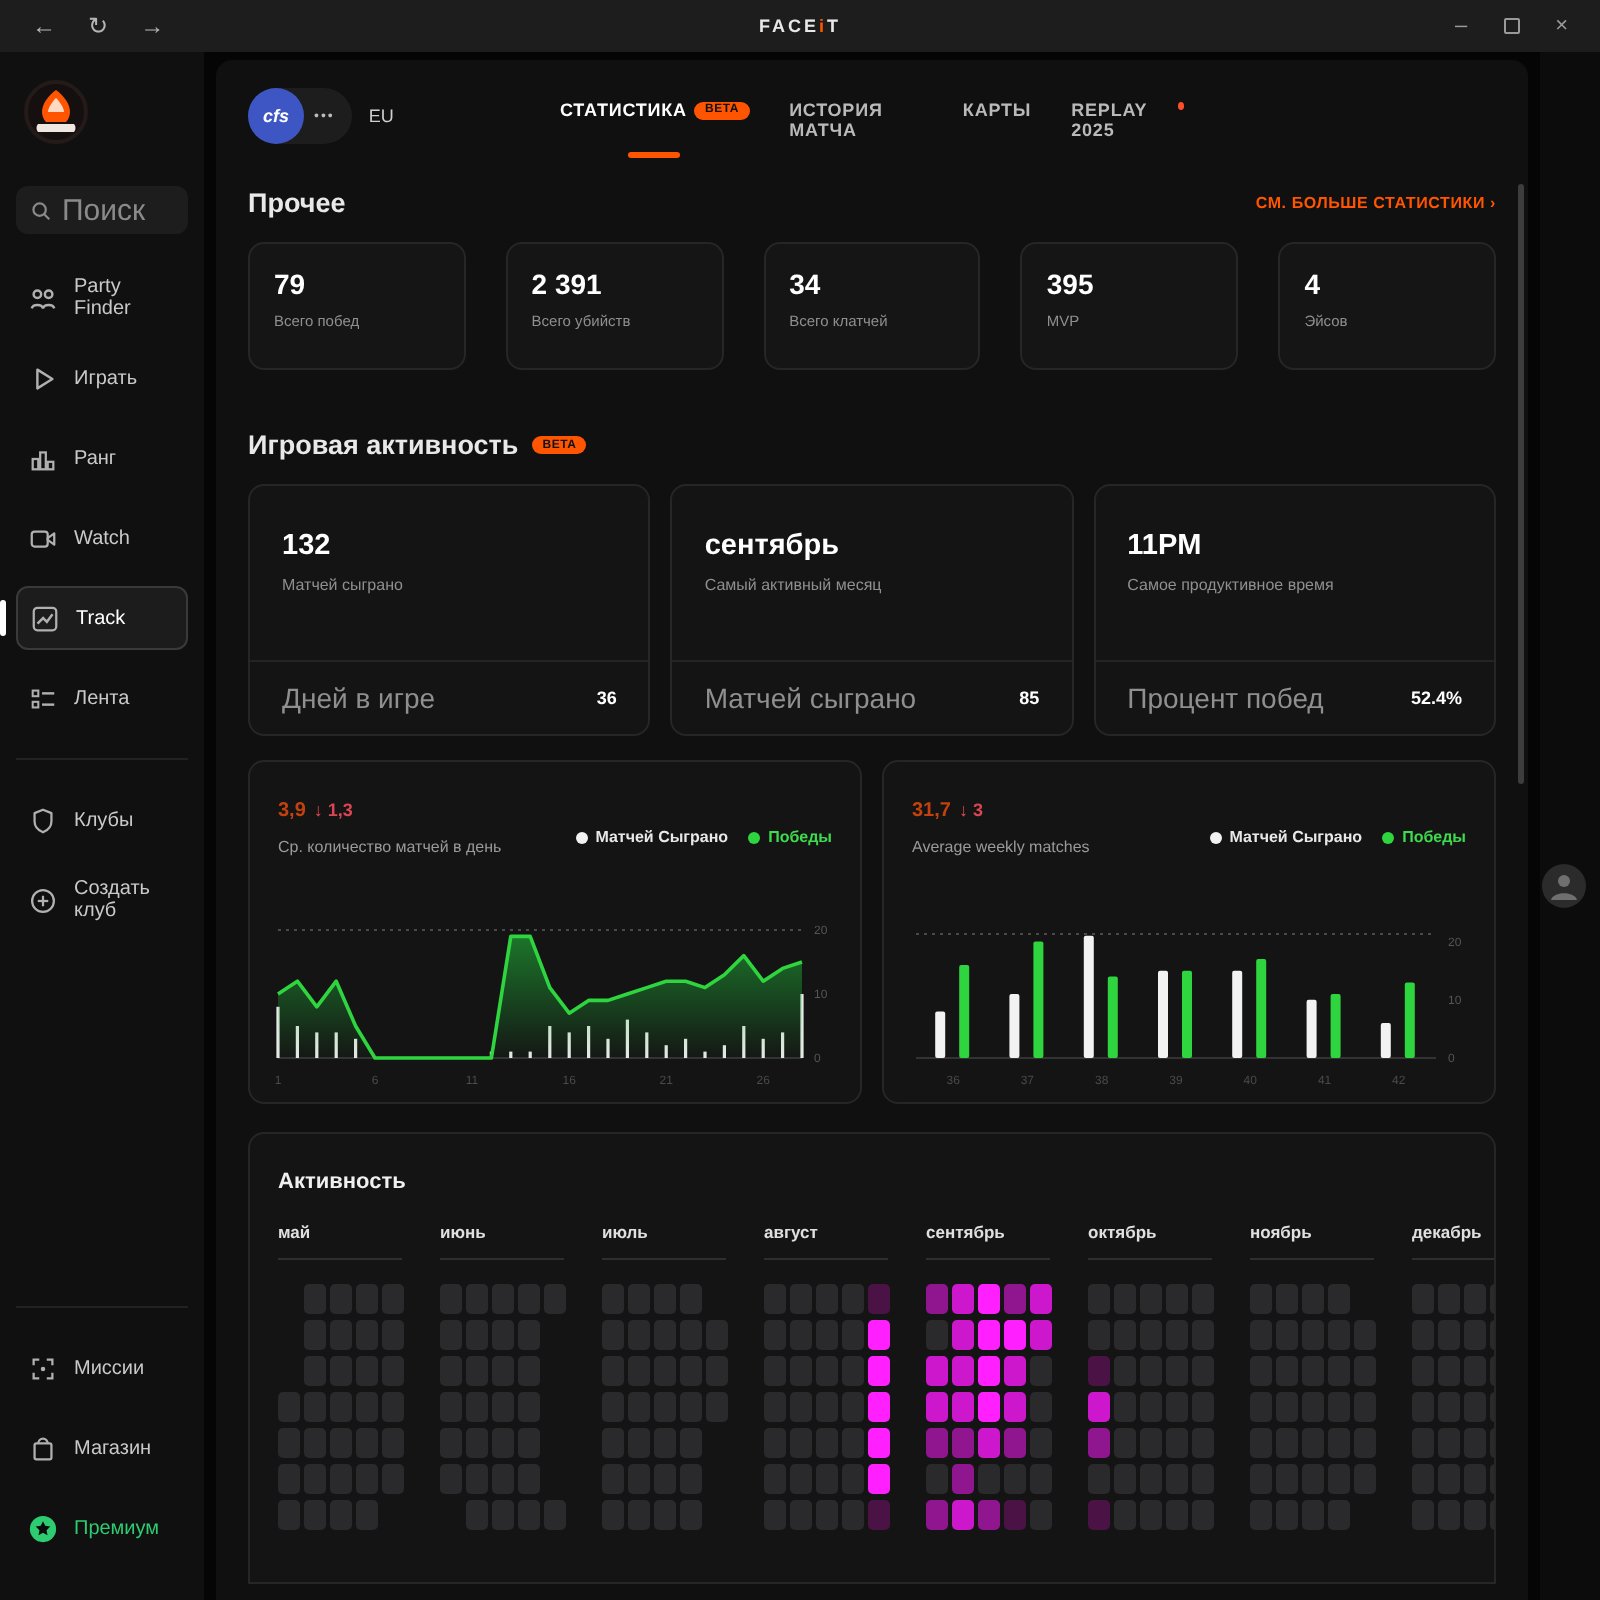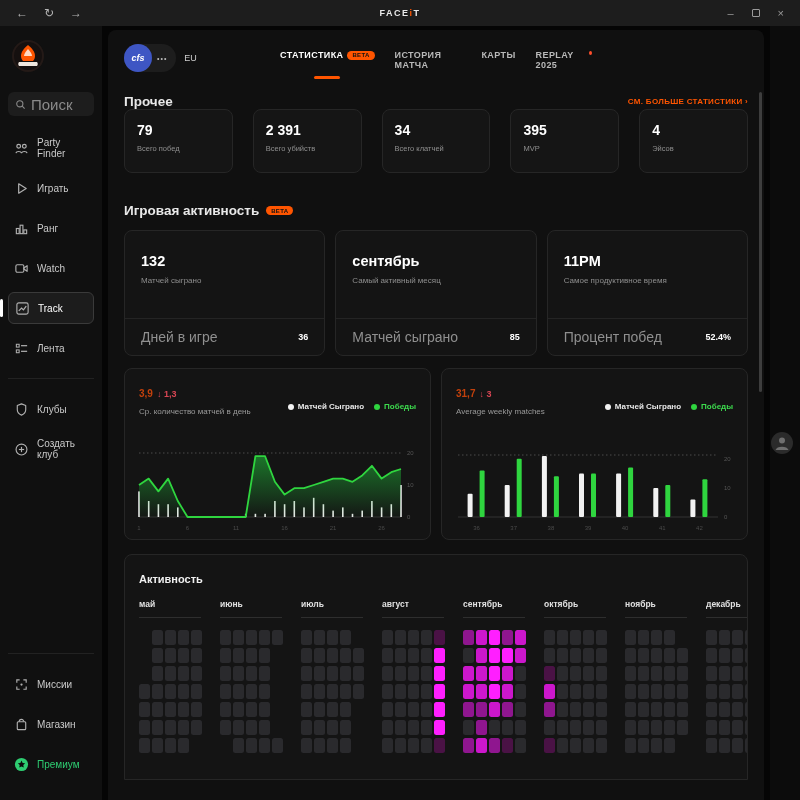--- a/index.html
+++ b/index.html
@@ -56,21 +56,21 @@
   .tabrow{display:flex;align-items:center;gap:4px}
   .tab.active{color:#fff}
   .tab.active .underline{width:26px;height:3px;background:#ff5500;border-radius:2px;margin-top:12px}
   .beta{background:#ff5500;color:#111;font-size:6px;font-weight:bold;border-radius:7px;padding:1.5px 5px;letter-spacing:.3px}
   .reddot{width:4px;height:4px;border-radius:50%;background:#ff4e2b;align-self:flex-start;margin-top:1px}
 
   .secrow{display:flex;align-items:center;justify-content:space-between;margin-top:8px}
   .sectitle{font-size:13.5px;font-weight:bold;display:flex;align-items:center;gap:7px}
   .seclink{font-size:8px;font-weight:bold;color:#ff5500;letter-spacing:.3px;cursor:pointer}
 
-  .statrow{display:flex;gap:20px;}
+  .statrow{display:flex;gap:20px;margin-top:12px}
   .statcard{flex:1;background:#151515;border:1px solid #262626;border-radius:8px;padding:12px 12px;height:64px}
   .statval{font-size:14px;font-weight:bold;color:#fff}
   .statlab{font-size:7.5px;color:#8f8f8f;margin-top:6px}
 
   .acts{margin-top:30px}
   .cardrow{display:flex;gap:10px;margin-top:12px}
   .infocard{flex:1;background:#141414;border:1px solid #262626;border-radius:8px;height:126px;display:flex;flex-direction:column}
   .ic-body{padding:22px 16px 0;flex:1}
   .ic-val{font-size:14.5px;font-weight:bold;color:#fff}
   .ic-lab{font-size:8px;color:#8f8f8f;margin-top:7px}

